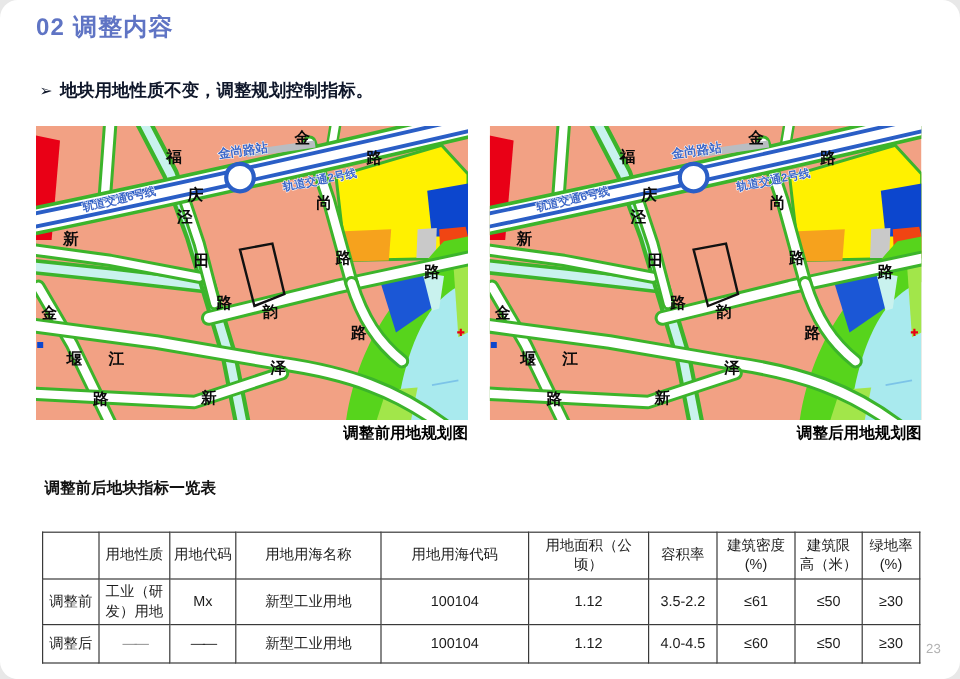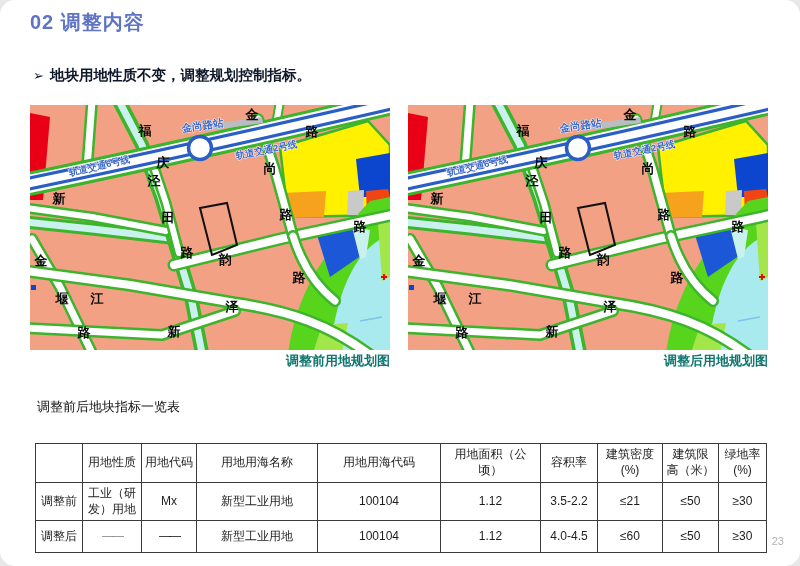--- a/index.html
+++ b/index.html
@@ -7,23 +7,23 @@
          font-family:"Liberation Sans","DejaVu Sans",sans-serif;border-radius:15px;}
   .title{position:absolute;left:30px;top:9px;font-size:20px;font-weight:bold;
          color:var(--c-title_blue);letter-spacing:1px;}
   .bullet{position:absolute;left:33px;top:66px;font-size:14.5px;font-weight:600;color:#0f172a;}
   .bullet .marker{margin-right:6px;font-size:13px;}
   .map-figure{position:absolute;top:105px;width:360px;height:245px;}
   .map-before{left:30px;} .map-after{left:408px;}
   .map-canvas{width:360px;height:245px;overflow:hidden;}
   .map-canvas svg{display:block;}
   .map-caption{position:absolute;top:352px;width:360px;text-align:right;
-               font-size:13px;font-weight:bold;color:#0f766e;}
+               font-size:13px;font-weight:bold;color:#000000;}
   .cap-before{left:30px;} .cap-after{left:408px;}
-  .table-title{position:absolute;left:37px;top:398px;font-size:13px;font-weight:normal;color:#111;}
+  .table-title{position:absolute;left:37px;top:398px;font-size:13px;font-weight:bold;color:#111;}
   table.idx{position:absolute;left:35px;top:443px;border-collapse:collapse;table-layout:fixed;
             width:731px;font-size:12px;color:#1c1c1c;}
   table.idx td{border:1px solid #3a3a3a;text-align:center;vertical-align:middle;
                padding:1px 2px;line-height:1.3;white-space:pre-line;}
   tr.hdr td{height:36px;}
   tr.r1 td{height:35px;}
   tr.r2 td{height:29px;}
   .dash-gray{color:#8f8f8f;letter-spacing:-2px;}
   .dash-dark{color:#2b2b2b;letter-spacing:-2px;}
   .page-number{position:absolute;right:16px;top:535px;font-size:11px;color:#b3b3b3;text-align:right;}
@@ -256,21 +256,21 @@
     </tr>
     <tr class="r1">
       <td>调整前</td>
       <td>工业（研
 发）用地</td>
       <td>Mx</td>
       <td>新型工业用地</td>
       <td>100104</td>
       <td>1.12</td>
       <td>3.5-2.2</td>
-      <td>≤21</td>
+      <td>≤61</td>
       <td>≤50</td>
       <td>≥30</td>
     </tr>
     <tr class="r2">
       <td>调整后</td>
       <td class="dash-gray">——</td>
       <td class="dash-dark">——</td>
       <td>新型工业用地</td>
       <td>100104</td>
       <td>1.12</td>

